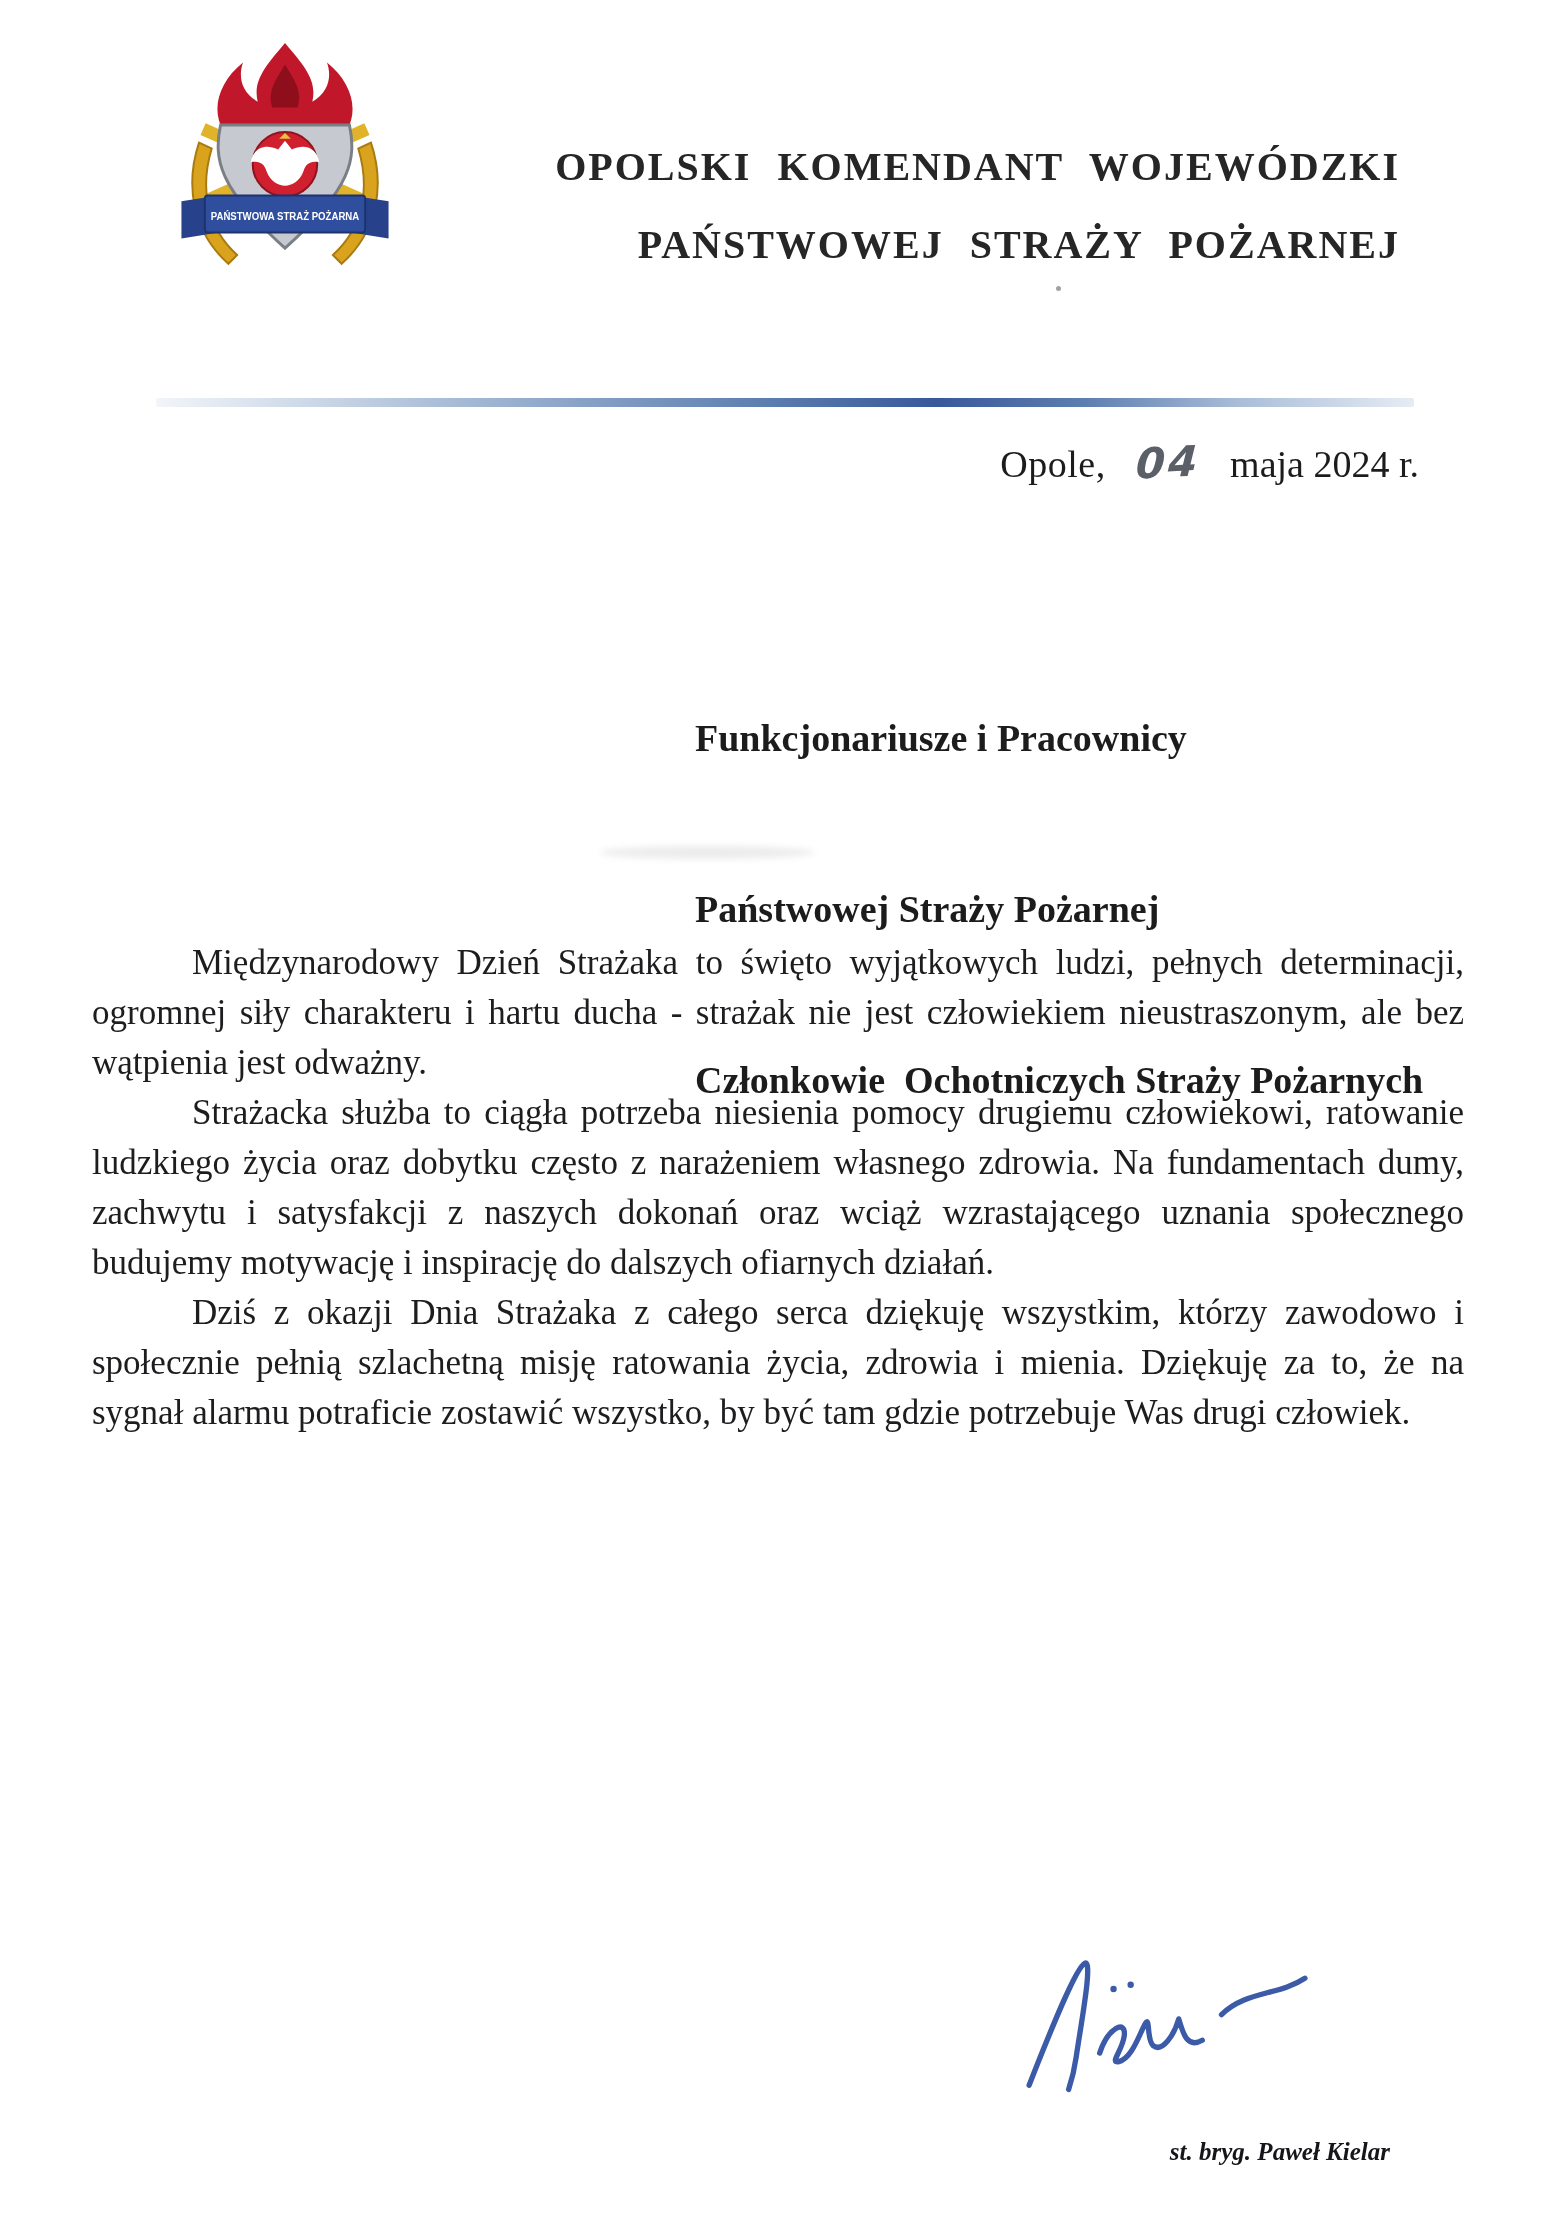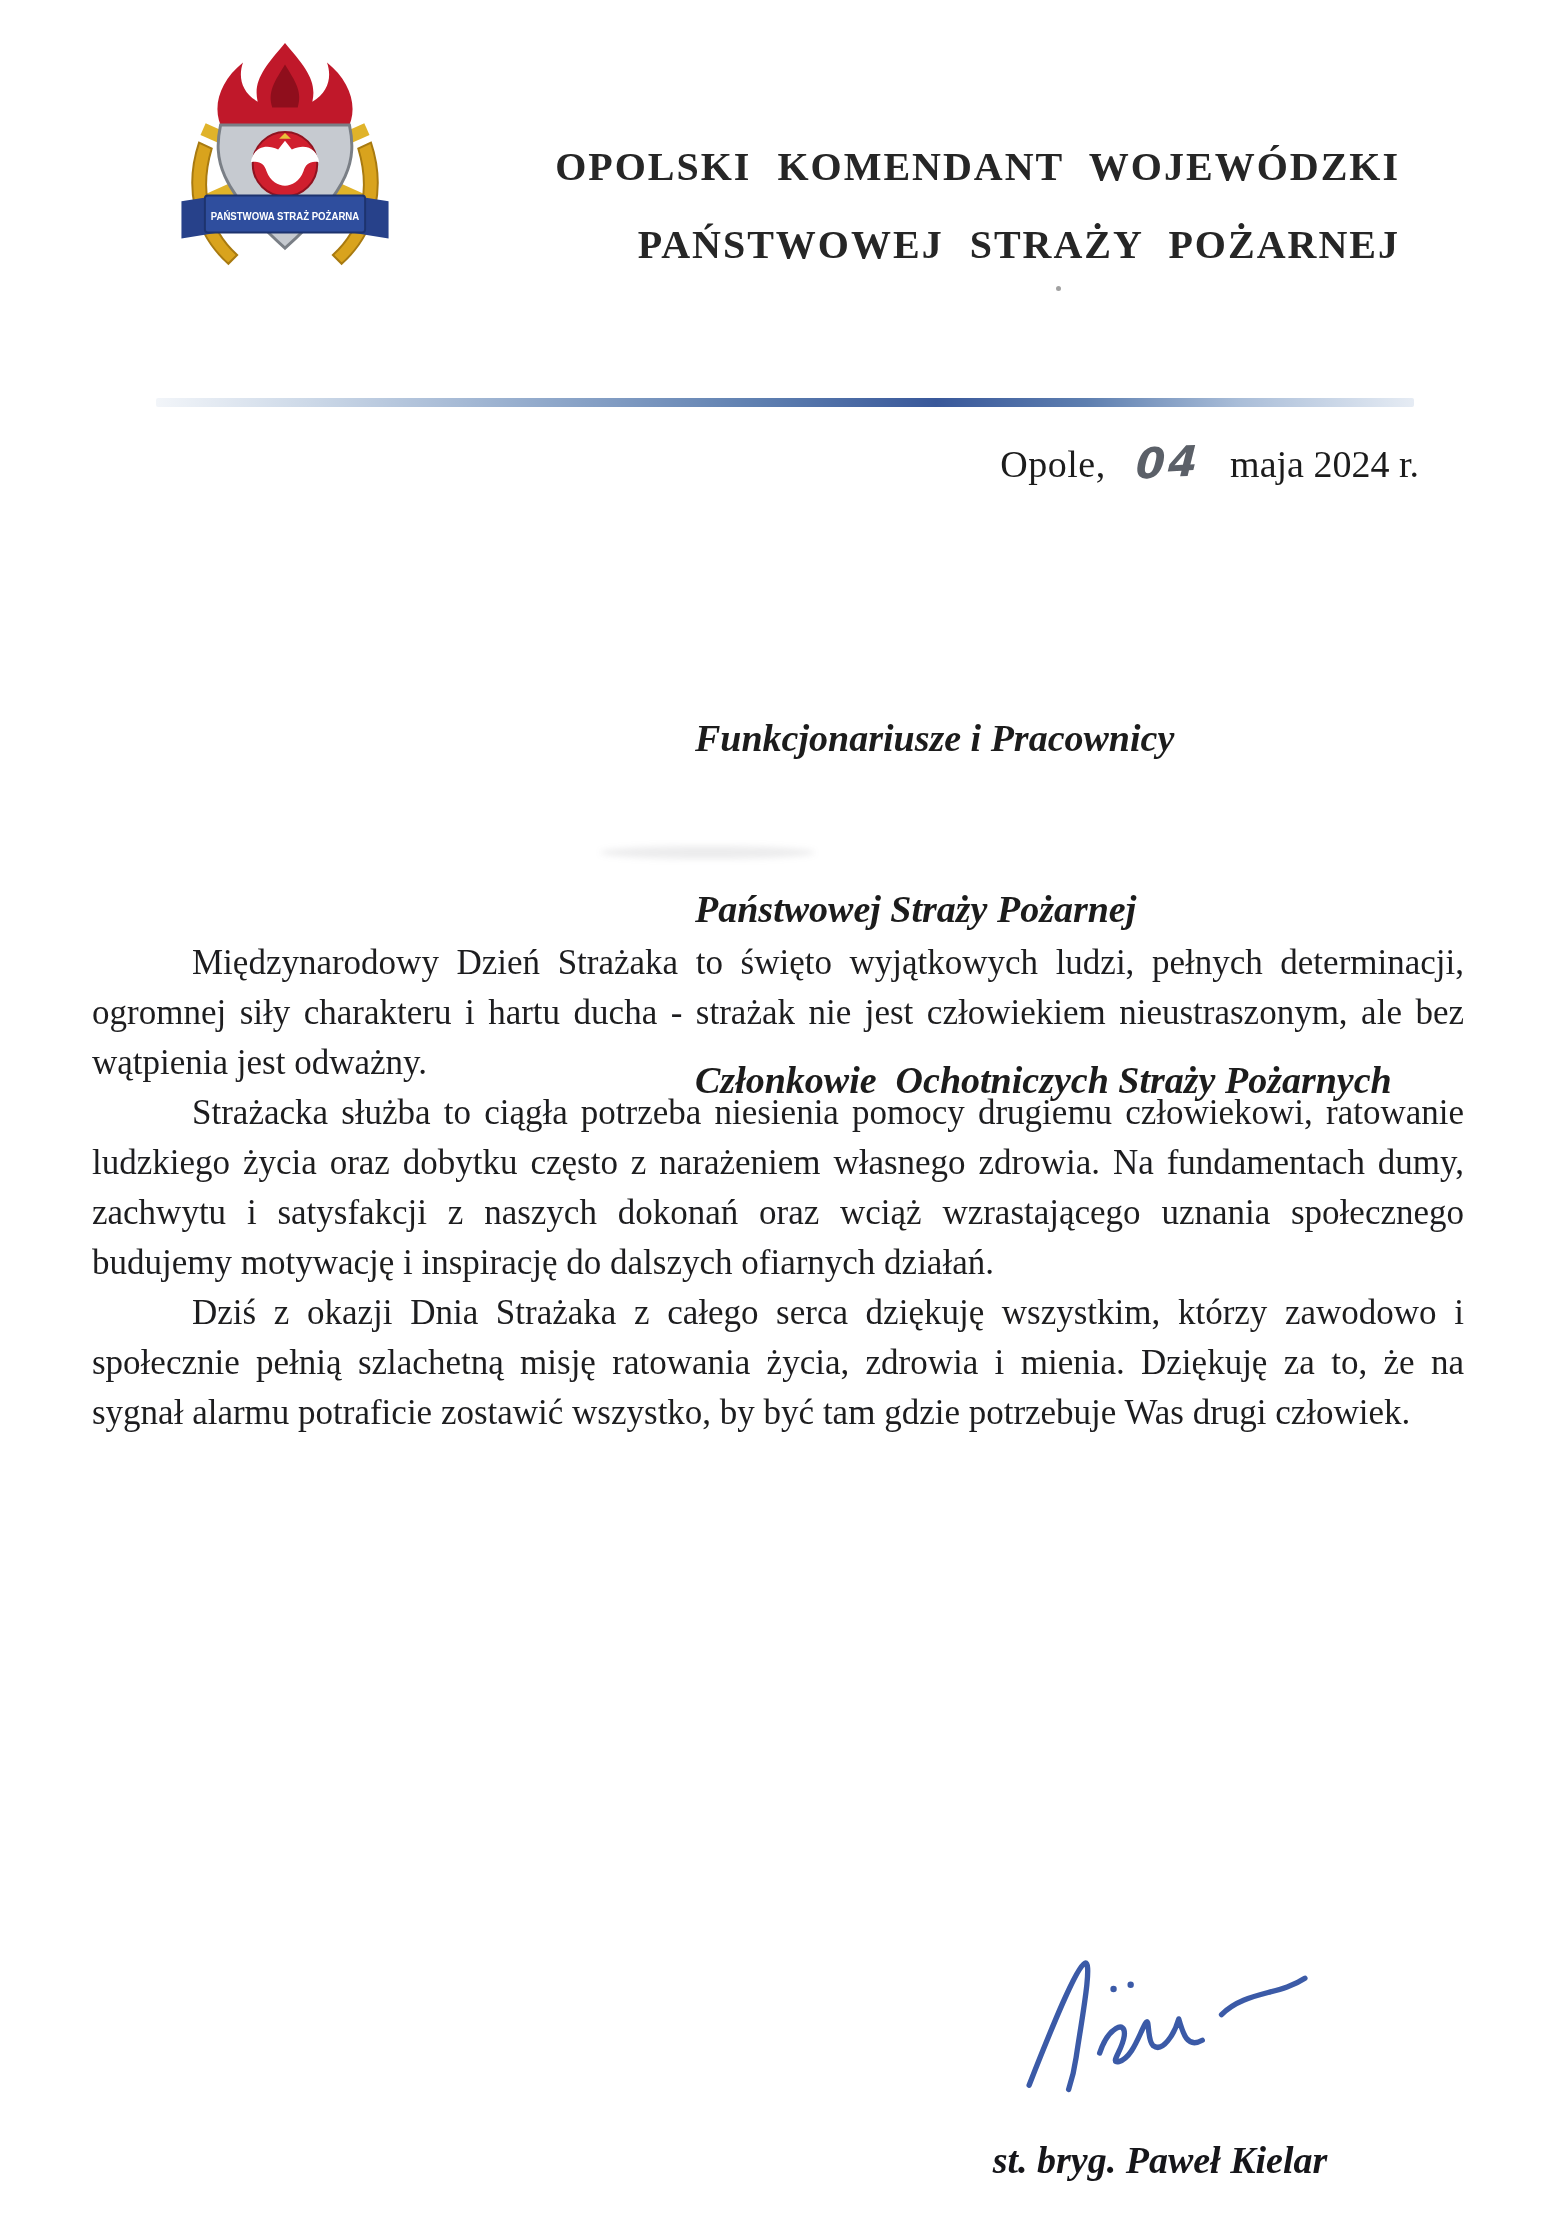--- a/index.html
+++ b/index.html
@@ -88,21 +88,20 @@
     display: inline-block;
   }
 
   
   .addressees {
     position: absolute;
     left: 695px;
     top: 596px;
     font-size: 38px;
     font-weight: bold;
-    font-style: italic;
     line-height: 57px;
     white-space: pre-wrap;
   }
 
   
   .smudge {
     position: absolute;
     left: 600px;
     top: 846px;
     width: 215px;
@@ -131,22 +130,22 @@
     left: 1012px;
     top: 1946px;
     width: 310px;
     height: 165px;
   }
   .signatory {
     position: absolute;
     left: 930px;
     top: 2138px;
     width: 460px;
-    text-align: center;
-    font-size: 38px;
+    text-align: right;
+    font-size: 25px;
     font-weight: bold;
     font-style: italic;
     color: #16161a;
   }
 </style>
 </head>
 <body>
 
 <div class="page">
 

